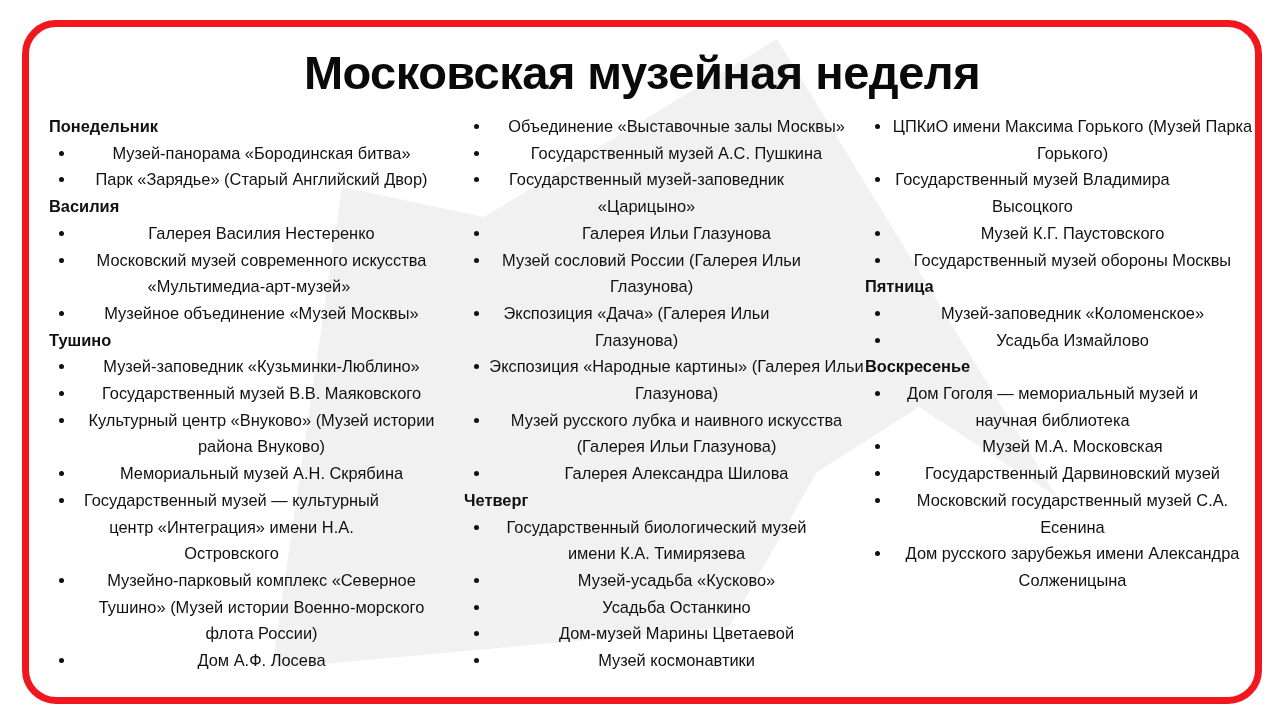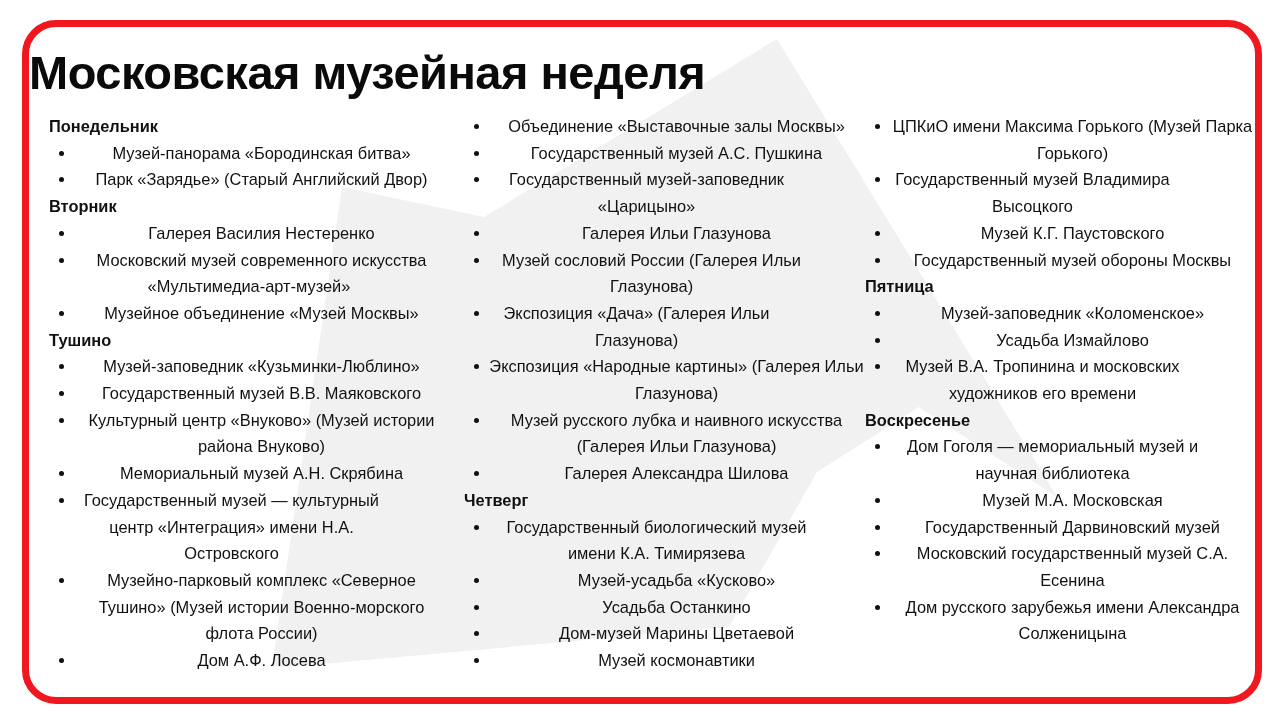--- a/index.html
+++ b/index.html
@@ -6,21 +6,21 @@
   body {
     width:1280px; height:720px; background:#ffffff; position:relative; overflow:hidden;
     font-family:"Liberation Sans", "DejaVu Sans", sans-serif; color:#111;
   }
   .frame {
     position:absolute; left:22px; top:20px; width:1226px; height:670px;
     border:7px solid #f0171e; border-radius:34px; background:#fff; box-sizing:content-box; overflow:hidden;
   }
   .watermark { position:absolute; left:0; top:0; width:1226px; height:670px; z-index:0; }
   .title {
-    position:absolute; left:0; right:0; top:18px; 
+    position:absolute; left:0; right:0; top:18px; text-align:center;
     font-size:47px; font-weight:bold; letter-spacing:-0.5px; color:#0a0a0a; z-index:1; margin:0;
   }
   .col { position:absolute; top:86px; z-index:1; font-size:16.4px; line-height:26.7px; }
   .col1 { left:20px; width:400px; }
   .col2 { left:435px; width:400px; }
   .col3 { left:836px; width:390px; }
   .day { font-weight:bold; color:#111; }
   ul { list-style:none; margin:0; padding:0;text-align:center; }
   li { position:relative; padding-left:25px; }
   li::before {
@@ -38,21 +38,21 @@
   </svg>
 
   <h1 class="title">Московская музейная неделя</h1>
 
   <div class="col col1">
     <div class="day">Понедельник</div>
     <ul>
       <li>Музей-панорама «Бородинская битва»</li>
       <li>Парк «Зарядье» (Старый Английский Двор)</li>
     </ul>
-    <div class="day">Вторник</div>
+    <div class="day">Василия</div>
     <ul>
       <li>Галерея Василия Нестеренко</li>
       <li class="flush-wrap">Московский музей современного искусства «Мультимедиа-арт-музей»</li>
       <li>Музейное объединение «Музей Москвы»</li>
     </ul>
     <div class="day">Тушино</div>
     <ul>
       <li>Музей-заповедник «Кузьминки-Люблино»</li>
       <li>Государственный музей В.В. Маяковского</li>
       <li>Культурный центр «Внуково» (Музей истории района Внуково)</li>
@@ -90,23 +90,20 @@
       <li>ЦПКиО имени Максима Горького (Музей Парка Горького)</li>
       <li style="padding-right:80px">Государственный музей Владимира Высоцкого</li>
       <li>Музей К.Г. Паустовского</li>
       <li>Государственный музей обороны Москвы</li>
     </ul>
     <div class="day">Пятница</div>
     <ul>
       <li>Музей-заповедник «Коломенское»</li>
       <li>Усадьба Измайлово</li>
     </ul>
-    <ul>
-      <li style="padding-right:60px">Музей В.А. Тропинина и московских художников его времени</li>
-    </ul>
     <div class="day">Воскресенье</div>
     <ul>
       <li style="padding-right:40px">Дом Гоголя — мемориальный музей и научная библиотека</li>
       <li>Музей М.А. Московская</li>
       <li>Государственный Дарвиновский музей</li>
       <li>Московский государственный музей С.А. Есенина</li>
       <li>Дом русского зарубежья имени Александра Солженицына</li>
     </ul>
   </div>
 </div>

